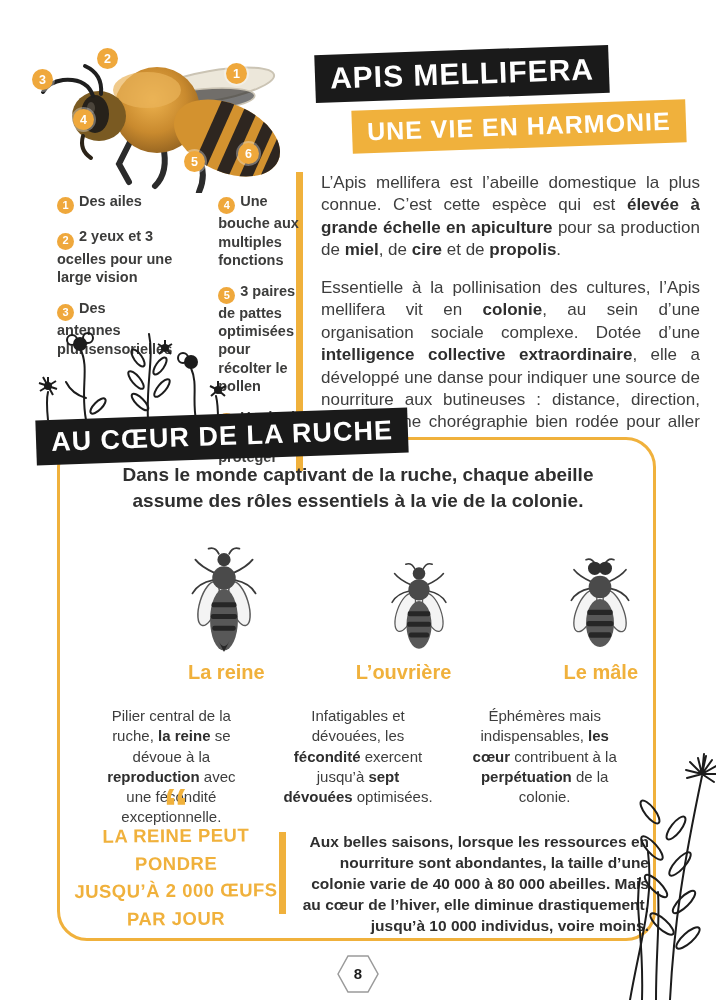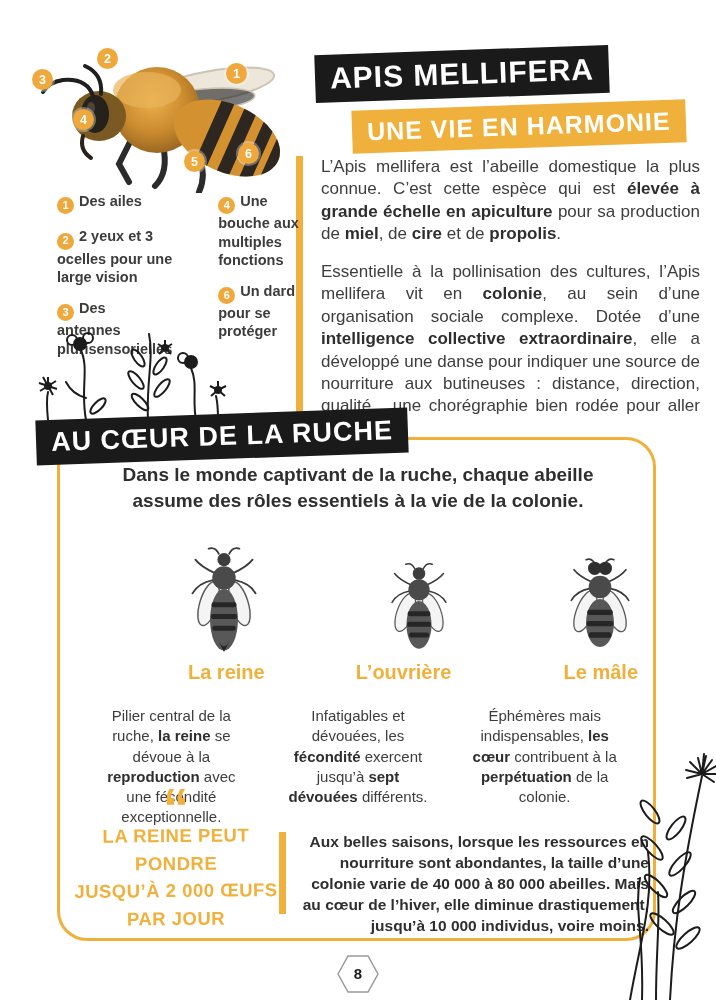--- a/index.html
+++ b/index.html
@@ -7,21 +7,21 @@
     position:relative;width:716px;height:1000px;margin:0 auto;overflow:hidden;
     background:#ffffff;font-family:"Liberation Sans","DejaVu Sans",sans-serif;color:#3d3d3d;
   }
   
   .banner{position:absolute;display:inline-block;padding:7px 15px;color:#fff;font-weight:bold;letter-spacing:1px;white-space:nowrap;}
   .banner.black{background:#1a1a1a;}
   .banner.yellow{background:#f0b13c;}
   .title-banner{left:315px;top:50px;font-size:30px;transform:rotate(-2deg);}
   .subtitle-banner{left:352px;top:105px;font-size:25px;transform:rotate(-2deg);}
   
-  .intro{position:absolute;left:296px;top:156px;width:404px;border-left:7px solid #f0b13c;padding-left:18px;box-sizing:border-box;}
+  .intro{position:absolute;left:296px;top:172px;width:404px;border-left:7px solid #f0b13c;padding-left:18px;box-sizing:border-box;}
   .intro p{margin:0 0 15px 0;font-size:17px;line-height:1.32;text-align:justify;color:#3d3d3d;}
   .intro b{color:#2e2e2e;}
   
   .features{position:absolute;left:57px;top:192px;width:248px;display:flex;gap:10px;}
   .feat-col{display:flex;flex-direction:column;}
   .feat-col.c1{width:138px;}
   .feat-col.c2{width:112px;margin-left:36px;}
   .feature{font-size:14.5px;font-weight:bold;line-height:1.25;color:#3c3c3b;margin-bottom:13px;}
   .numbadge{display:inline-flex;align-items:center;justify-content:center;width:17px;height:17px;border-radius:50%;
     background:#efa83c;color:#fff;font-size:11px;font-weight:bold;margin-right:5px;vertical-align:-3px;}
@@ -117,20 +117,21 @@
   </div>
 
   <div class="features">
     <div class="feat-col c1">
       <div class="feature"><span class="numbadge">1</span><span>Des ailes</span></div>
       <div class="feature"><span class="numbadge">2</span><span>2 yeux et 3 ocelles pour une large vision</span></div>
       <div class="feature"><span class="numbadge">3</span><span>Des antennes plurisensorielles</span></div>
     </div>
     <div class="feat-col c2">
       <div class="feature"><span class="numbadge">4</span><span>Une bouche aux multiples fonctions</span></div>
+      <div class="feature"><span class="numbadge">5</span><span>3 paires de pattes optimisées pour récolter le pollen</span></div>
       <div class="feature"><span class="numbadge">6</span><span>Un dard pour se protéger</span></div>
     </div>
   </div>
 
   <svg class="artwork" style="left:28px;top:328px;" width="205" height="92" viewBox="0 0 205 92">
     <g fill="none" stroke="#1c1c1c" stroke-width="2" stroke-linecap="round">
       <path d="M58,92 C52,60 62,40 52,20"></path>
       <path d="M58,70 q-14,-4 -20,-16"></path>
       <path d="M20,92 q-2,-20 0,-28"></path>
       <path d="M120,92 C118,55 126,30 121,6"></path>
@@ -225,21 +226,21 @@
           <circle cx="50" cy="46" r="17" fill="#4a4a4a"></circle>
           <ellipse cx="50" cy="102" rx="20" ry="38" fill="#585858"></ellipse>
           <g fill="#262626">
             <rect x="32" y="80" width="36" height="8" rx="3"></rect>
             <rect x="31" y="97" width="38" height="8" rx="3"></rect>
             <rect x="34" y="114" width="32" height="8" rx="3"></rect>
           </g>
         </svg>
       </div>
       <h3>L’ouvrière</h3>
-      <p><span>Infatigables et dévouées, les </span><b>fécondité</b><span> exercent jusqu’à </span><b>sept dévouées</b><span> différents.</span></p>
+      <p><span>Infatigables et dévouées, les </span><b>fécondité</b><span> exercent jusqu’à </span><b>sept dévouées</b><span> optimisées.</span></p>
     </div>
 
     <div class="role">
       <div class="art">
         <svg width="76" height="100" viewBox="0 0 100 150">
           <g fill="none" stroke="#3a3a3a" stroke-width="2.5" stroke-linecap="round">
             <path d="M43,14 Q38,4 29,7"></path>
               <path d="M57,14 Q62,4 71,7"></path>
             <path d="M37,40 q-18,-8 -26,-18"></path>
               <path d="M63,40 q18,-8 26,-18"></path>

